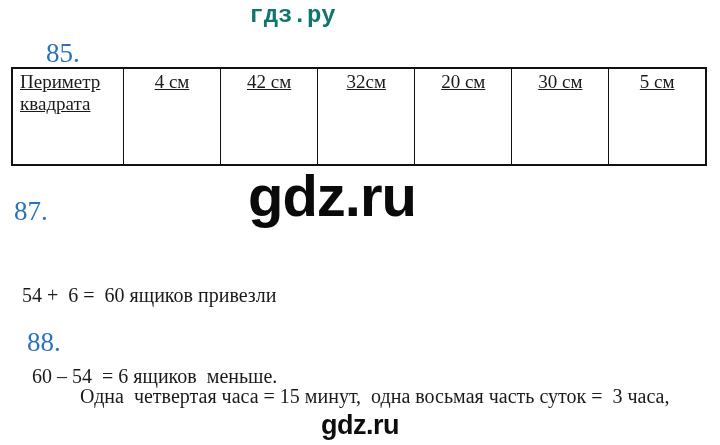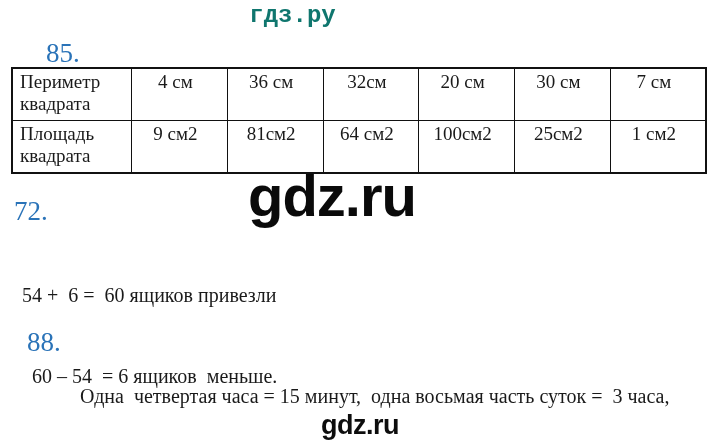--- a/index.html
+++ b/index.html
@@ -32,24 +32,25 @@
     width: 696px; height: 99px;
     border-collapse: collapse;
     table-layout: fixed;
     border: 2.2px solid #111111;
   }
   table.sq td {
     border: 1.6px solid #111111;
     font-size: 19px;
     line-height: 22px;
     vertical-align: top;
-    padding: 2px 10px 0 2px;
+    padding: 2px 2px 0 2px;
     text-align: center;
     height: 49px;
     overflow: hidden;
+    text-decoration: underline;
   }
   table.sq td.lbl {
     text-align: left;
     padding-left: 7px;
     width: 101px;
   }
   .watermark {
     position: absolute; left: 248px; top: 164px;
     font-family: "Liberation Sans", sans-serif;
     font-weight: 700; font-size: 58px; color: #0a0a0a;
@@ -78,41 +79,32 @@
 
 <div class="brand-top">гдз.ру</div>
 
 <div id="num85" class="prob-num">85.</div>
 
 <table class="sq">
   <tbody>
     <tr>
       <td class="lbl">Периметр квадрата</td>
       <td>4 см</td>
-      <td>36 см</td>
+      <td>42 см</td>
       <td>32см</td>
       <td>20 см</td>
       <td>30 см</td>
-      <td>7 см</td>
-    </tr>
-    <tr>
-      <td class="lbl">Площадь квадрата</td>
-      <td>9 см2</td>
-      <td>81см2</td>
-      <td>64 см2</td>
-      <td>100см2</td>
-      <td>25см2</td>
-      <td>1 см2</td>
+      <td>5 см</td>
     </tr>
   </tbody>
 </table>
 
 <div class="watermark">gdz.ru</div>
 
-<div id="num87" class="prob-num">72.</div>
+<div id="num87" class="prob-num">87.</div>
 
 <div class="p87-lines">
   <div>54 +  6 =  60 ящиков привезли</div>
   <div>  60 – 54  = 6 ящиков  меньше.</div>
 </div>
 
 <div id="num88" class="prob-num">88.</div>
 
 <div class="p88-lines">
   <div>Одна  четвертая часа = 15 минут,  одна восьмая часть суток =  3 часа,</div>

